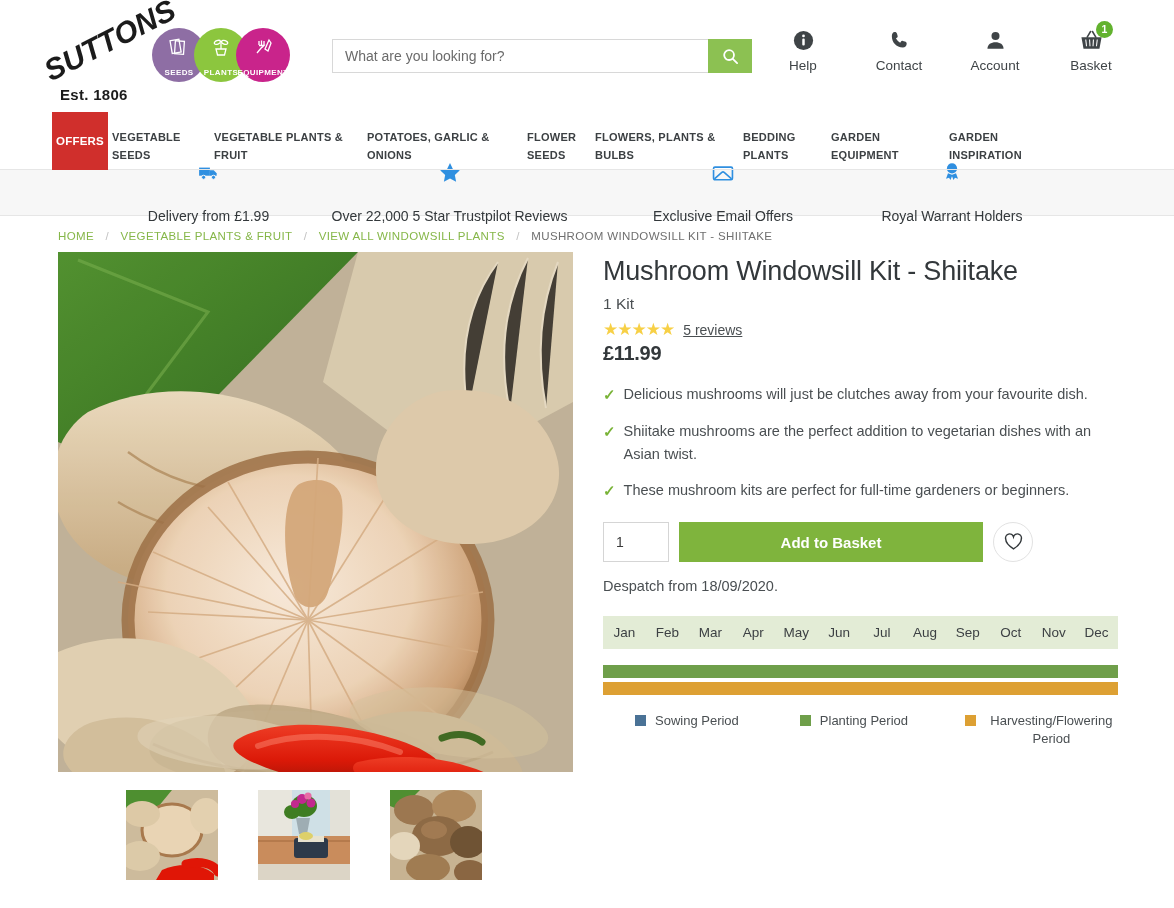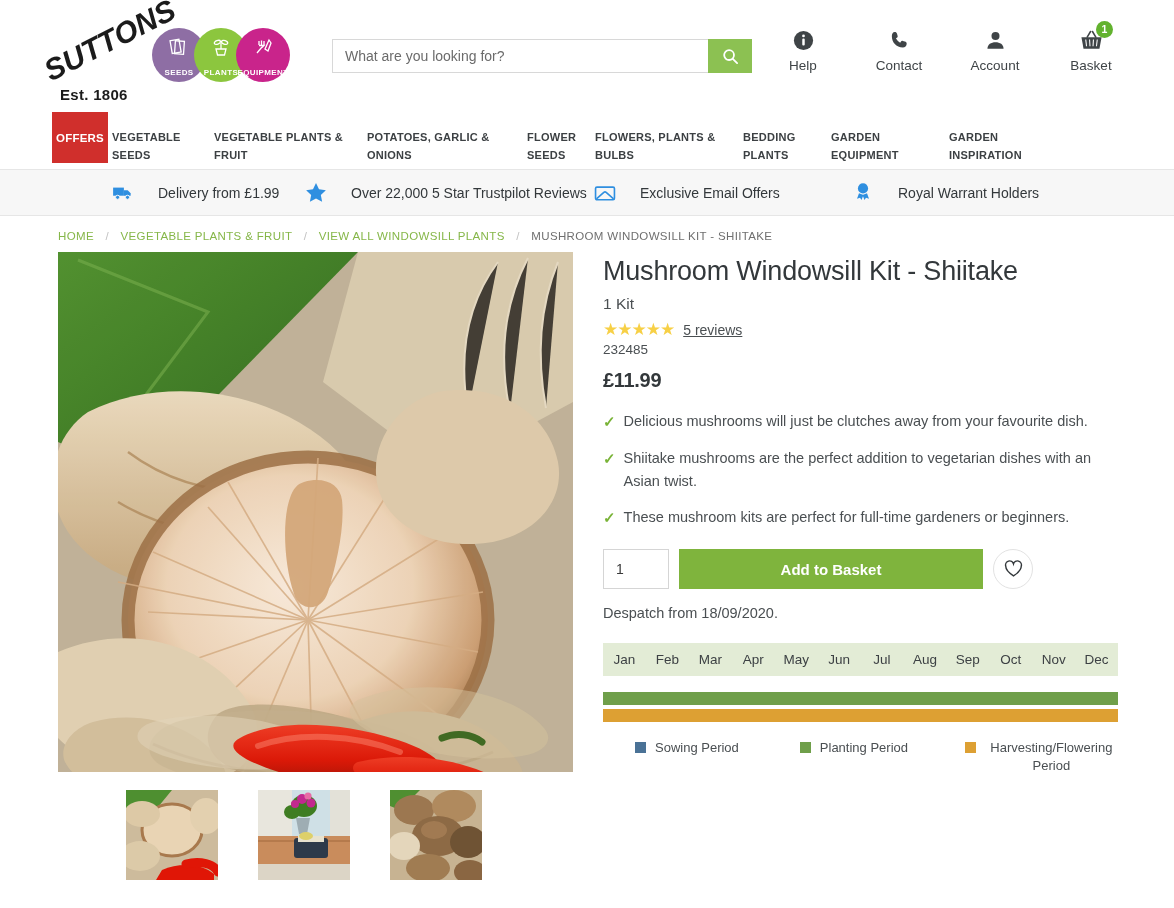--- a/index.html
+++ b/index.html
@@ -136,21 +136,21 @@
 
   
   .nav {
     position: relative;
     height: 58px;
     border-bottom: 1px solid #e6e6e6;
   }
   .nav-offers {
     position: absolute;
     left: 52px; top: 0;
-    width: 56px; height: 51px;
+    width: 56px; height: 58px;
     background: #d02f2c;
     color: #ffffff;
     font-size: 11.5px;
     font-weight: bold;
     display: flex; align-items: center; justify-content: center;
     letter-spacing: .2px;
     cursor: pointer;
   }
   .nav-items {
     position: absolute;
@@ -186,20 +186,21 @@
     display: flex;
     align-items: center;
     padding-left: 112px;
   }
   .usp-item {
     display: flex;
     align-items: center;
     gap: 24px;
     font-size: 14px;
     color: #33383b;
+    flex-direction: column;
   }
   .u0 { width: 193px; }
   .u1 { width: 289px; }
   .u2 { width: 258px; }
   .u3 { width: 200px; }
   .usp-ic { width: 22px; height: 22px; display: flex; align-items: center; justify-content: center; color: #2f8fe0; }
 
   
   .crumbs {
     padding: 14px 0 10px 58px;
@@ -682,21 +683,20 @@
     </div>
   </div>
 
   <div class="details">
     <h1 class="ptitle">Mushroom Windowsill Kit - Shiitake</h1>
     <div class="psize">1 Kit</div>
     <div class="rating-row">
       <span class="stars">★★★★★</span>
       <span class="reviews">5 reviews</span>
     </div>
-    <div class="sku">232485</div>
     <div class="price">£11.99</div>
 
     <div class="feat">
       <span class="tick">✓</span>
       <span>Delicious mushrooms will just be clutches away from your favourite dish.</span>
     </div>
     <div class="feat">
       <span class="tick">✓</span>
       <span>Shiitake mushrooms are the perfect addition to vegetarian dishes with an Asian twist.</span>
     </div>

